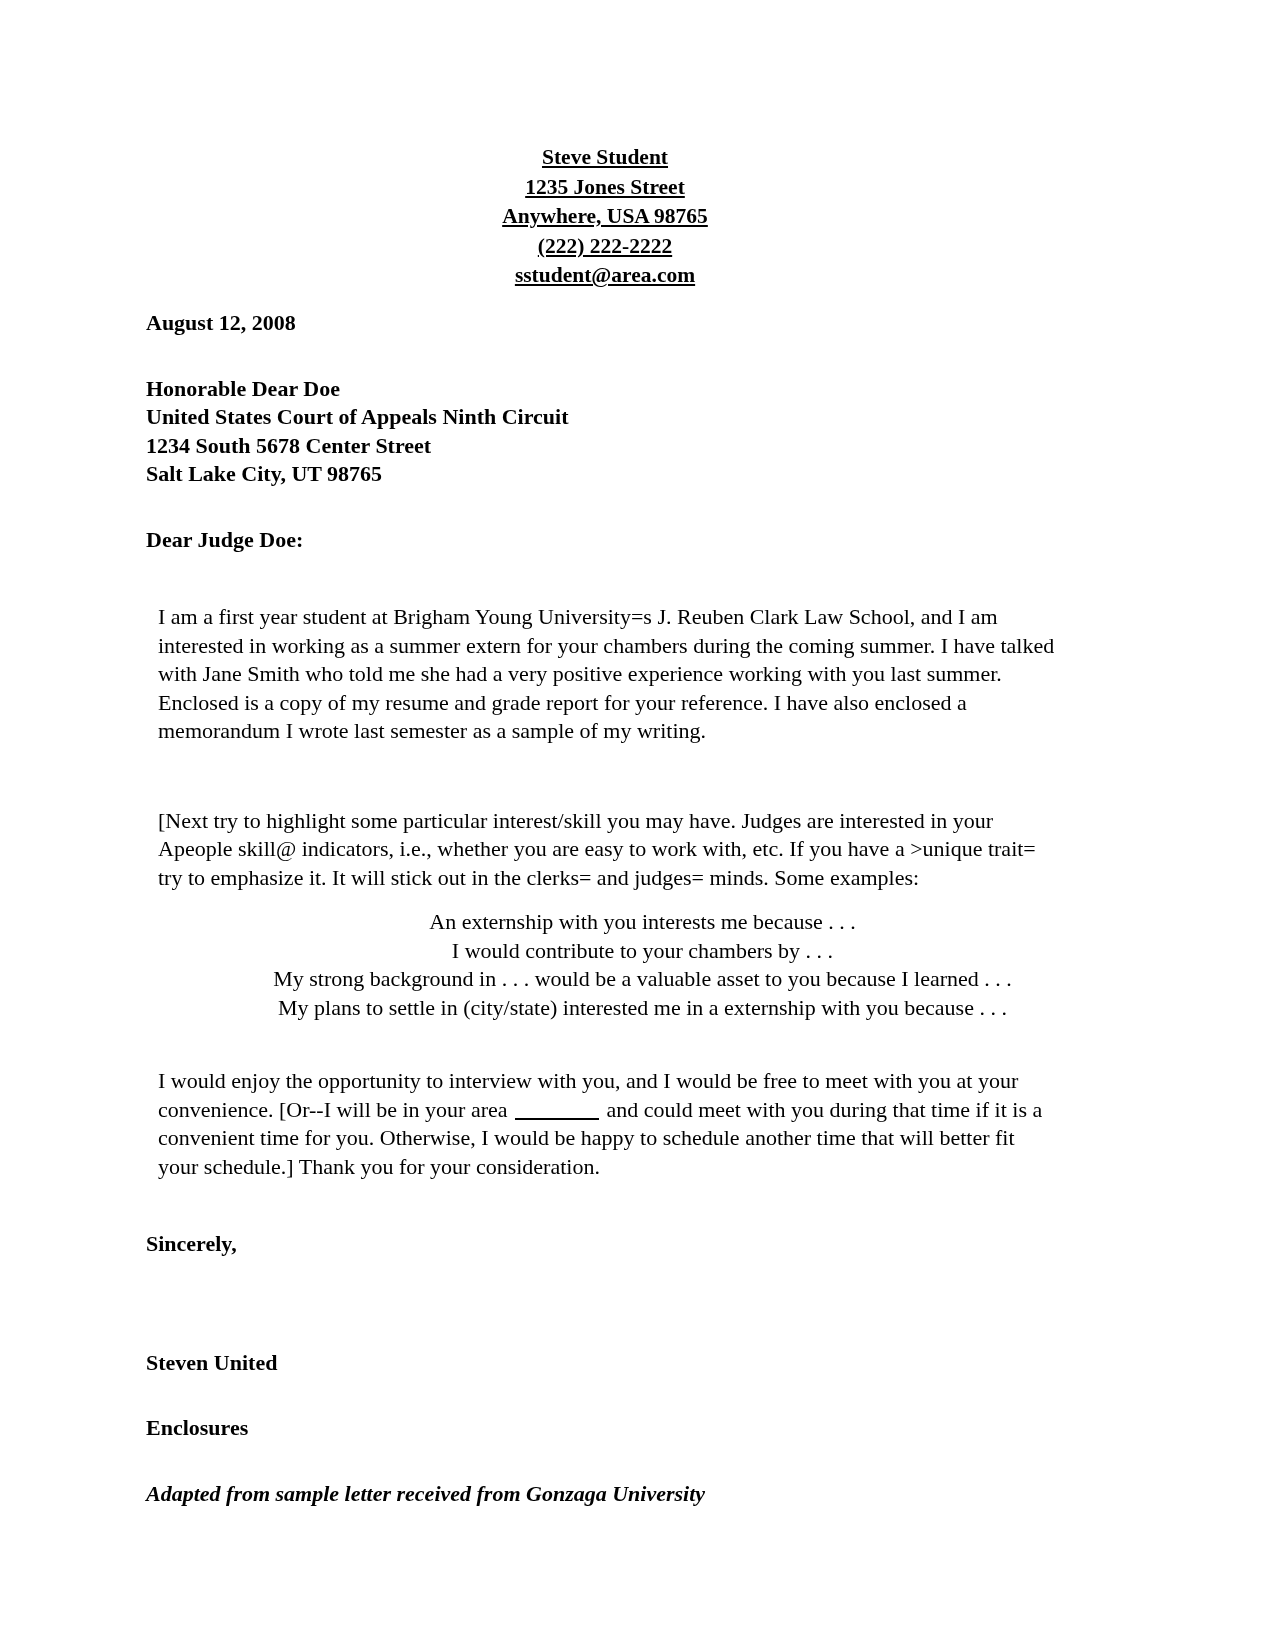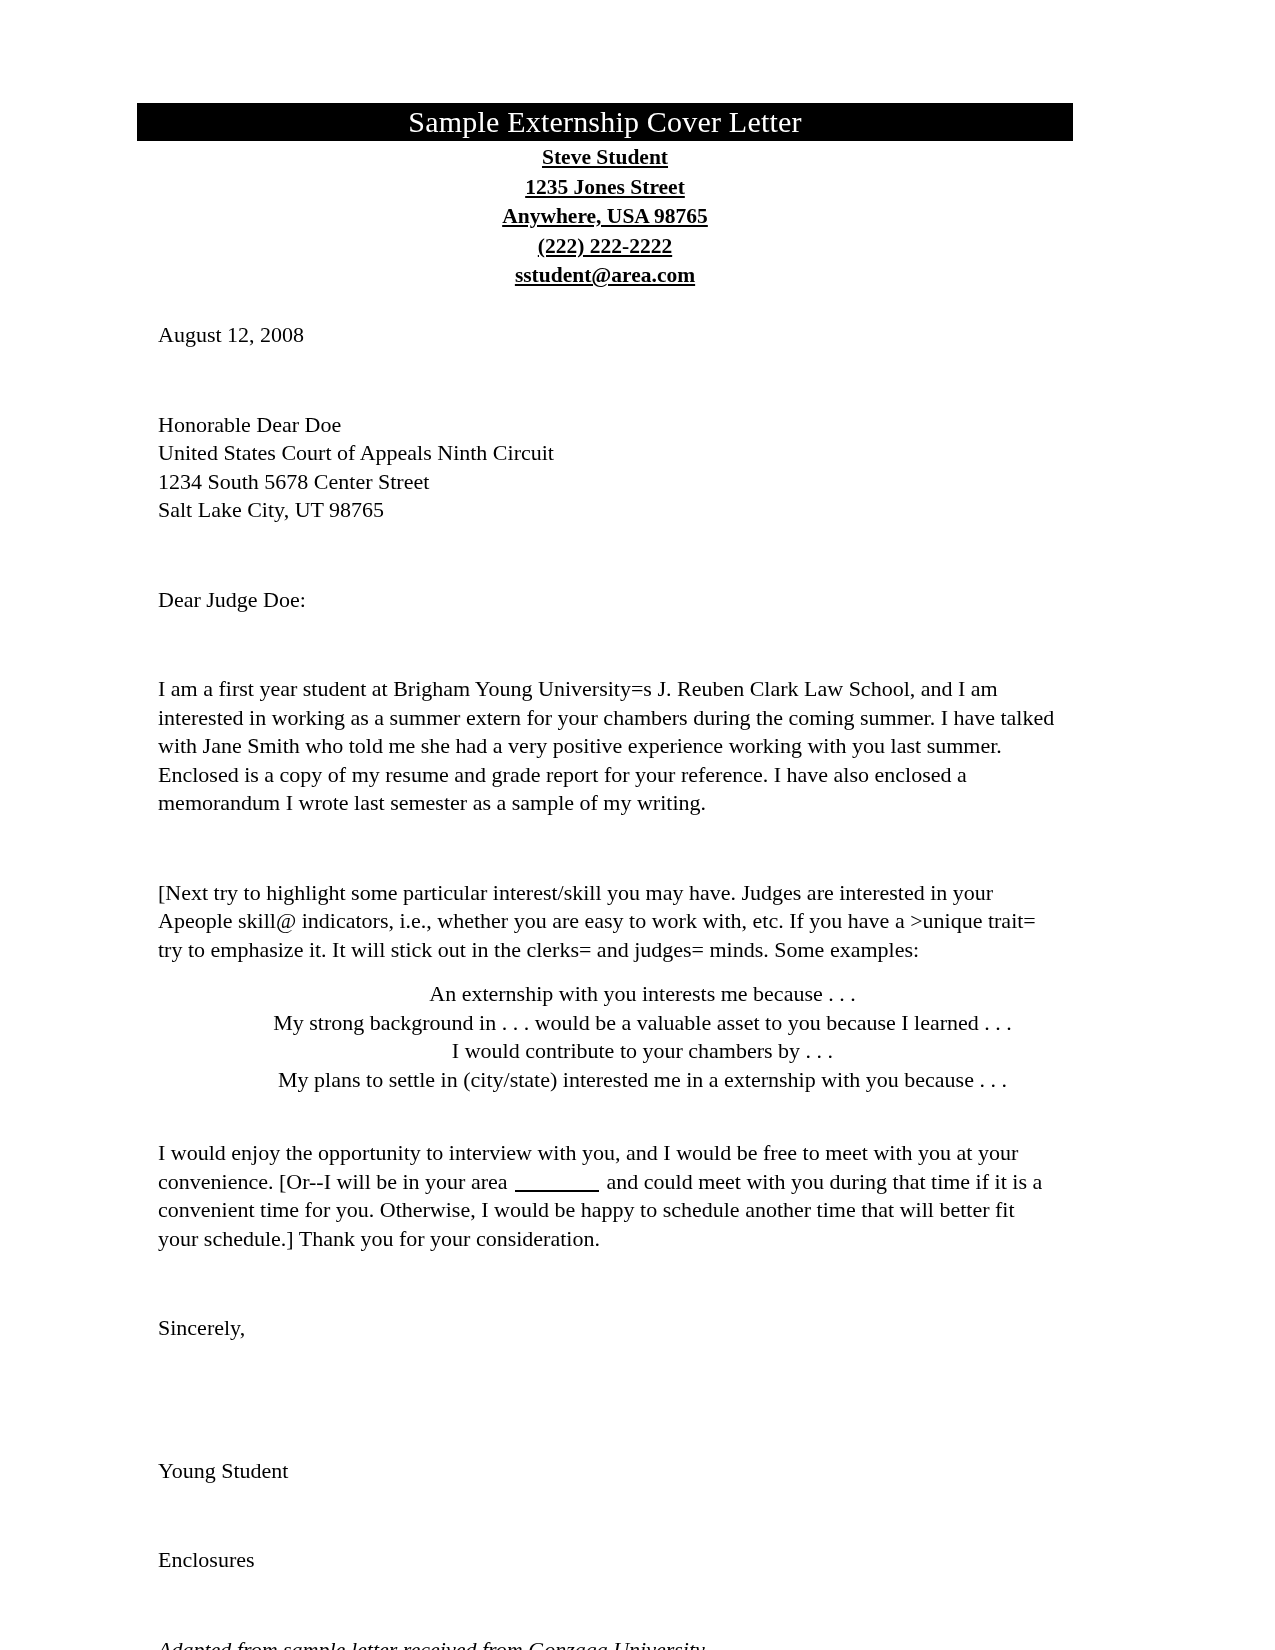--- a/index.html
+++ b/index.html
@@ -58,21 +58,21 @@
   .letter {
     position: absolute;
     left: 142px;
     top: 305px;
     width: 930px;
     font-size: 22px;
     line-height: 28.5px;
     text-align: left;
   }
 
-  .blk { margin: 16px; }
+  .blk { margin: 4px; font-weight: bold; }
   .gap-md { height: 29px; }
 
   .addr-line { white-space: pre; }
 
   p.para {
     margin: 16px;
     text-indent: 0;
   }
 
   .ital { }
@@ -101,23 +101,20 @@
 
   .footnote {
     font-style: italic;
   }
 </style>
 </head>
 <body>
 
 <div class="page">
 
-  <div class="title-banner">
-    <span>Sample Externship Cover Letter</span>
-  </div>
 
   <div class="sender-block">
     <div>Steve Student</div>
     <div>1235 Jones Street</div>
     <div>Anywhere, USA 98765</div>
     <div>(222) 222-2222</div>
     <div>sstudent@area.com</div>
   </div>
 
   <div class="letter">
@@ -140,36 +137,36 @@
     <div class="gap-md"></div>
 
     <p class="para">I am a first year student at Brigham Young University=s J. Reuben Clark Law School, and I am interested in working as a summer extern for your chambers during the coming summer.  I have talked with Jane Smith who told me she had a very positive experience working with you last summer.  Enclosed is a copy of my resume and grade report for your reference.  I have also enclosed a memorandum I wrote last semester as a sample of my writing.</p>
 
     <div class="gap-md"></div>
 
     <p class="para ital">[Next try to highlight some particular interest/skill you may have. Judges are interested in your Apeople skill@ indicators, i.e., whether you are easy to work with, etc. If you have a &gt;unique trait= try to emphasize it. It will stick out in the clerks= and judges= minds. Some examples:</p>
 
     <ul class="examples">
       <li>An externship with you interests me because . . .</li>
+      <li>I would contribute to your chambers by . . .</li>
       <li>My strong background in . . . would be a valuable asset to you because I learned . . .</li>
-      <li>I would contribute to your chambers by . . .</li>
       <li>My plans to settle in (city/state) interested me in a externship with you because . . .</li>
     </ul>
 
     <div class="gap-md"></div>
 
     <p class="para"><span>I would enjoy the opportunity to interview with you, and I would be free to meet with you at your convenience. </span><span class="ital">[Or--I will be in your area </span><span class="blank-fill"></span><span class="ital"> and could meet with you during that time if it is a convenient time for you. Otherwise, I would be happy to schedule another time that will better fit your schedule.]</span><span> Thank you for your consideration.</span></p>
 
     <div class="gap-md"></div>
 
     <div class="blk">Sincerely,</div>
 
     <div class="sig-space"></div>
 
-    <div class="blk">Young Student</div>
+    <div class="blk">Steven United</div>
 
     <div class="gap-md"></div>
 
     <div class="blk">Enclosures</div>
 
     <div class="gap-md"></div>
 
     <div class="blk footnote">Adapted from sample letter received from Gonzaga University</div>
 
   </div>

